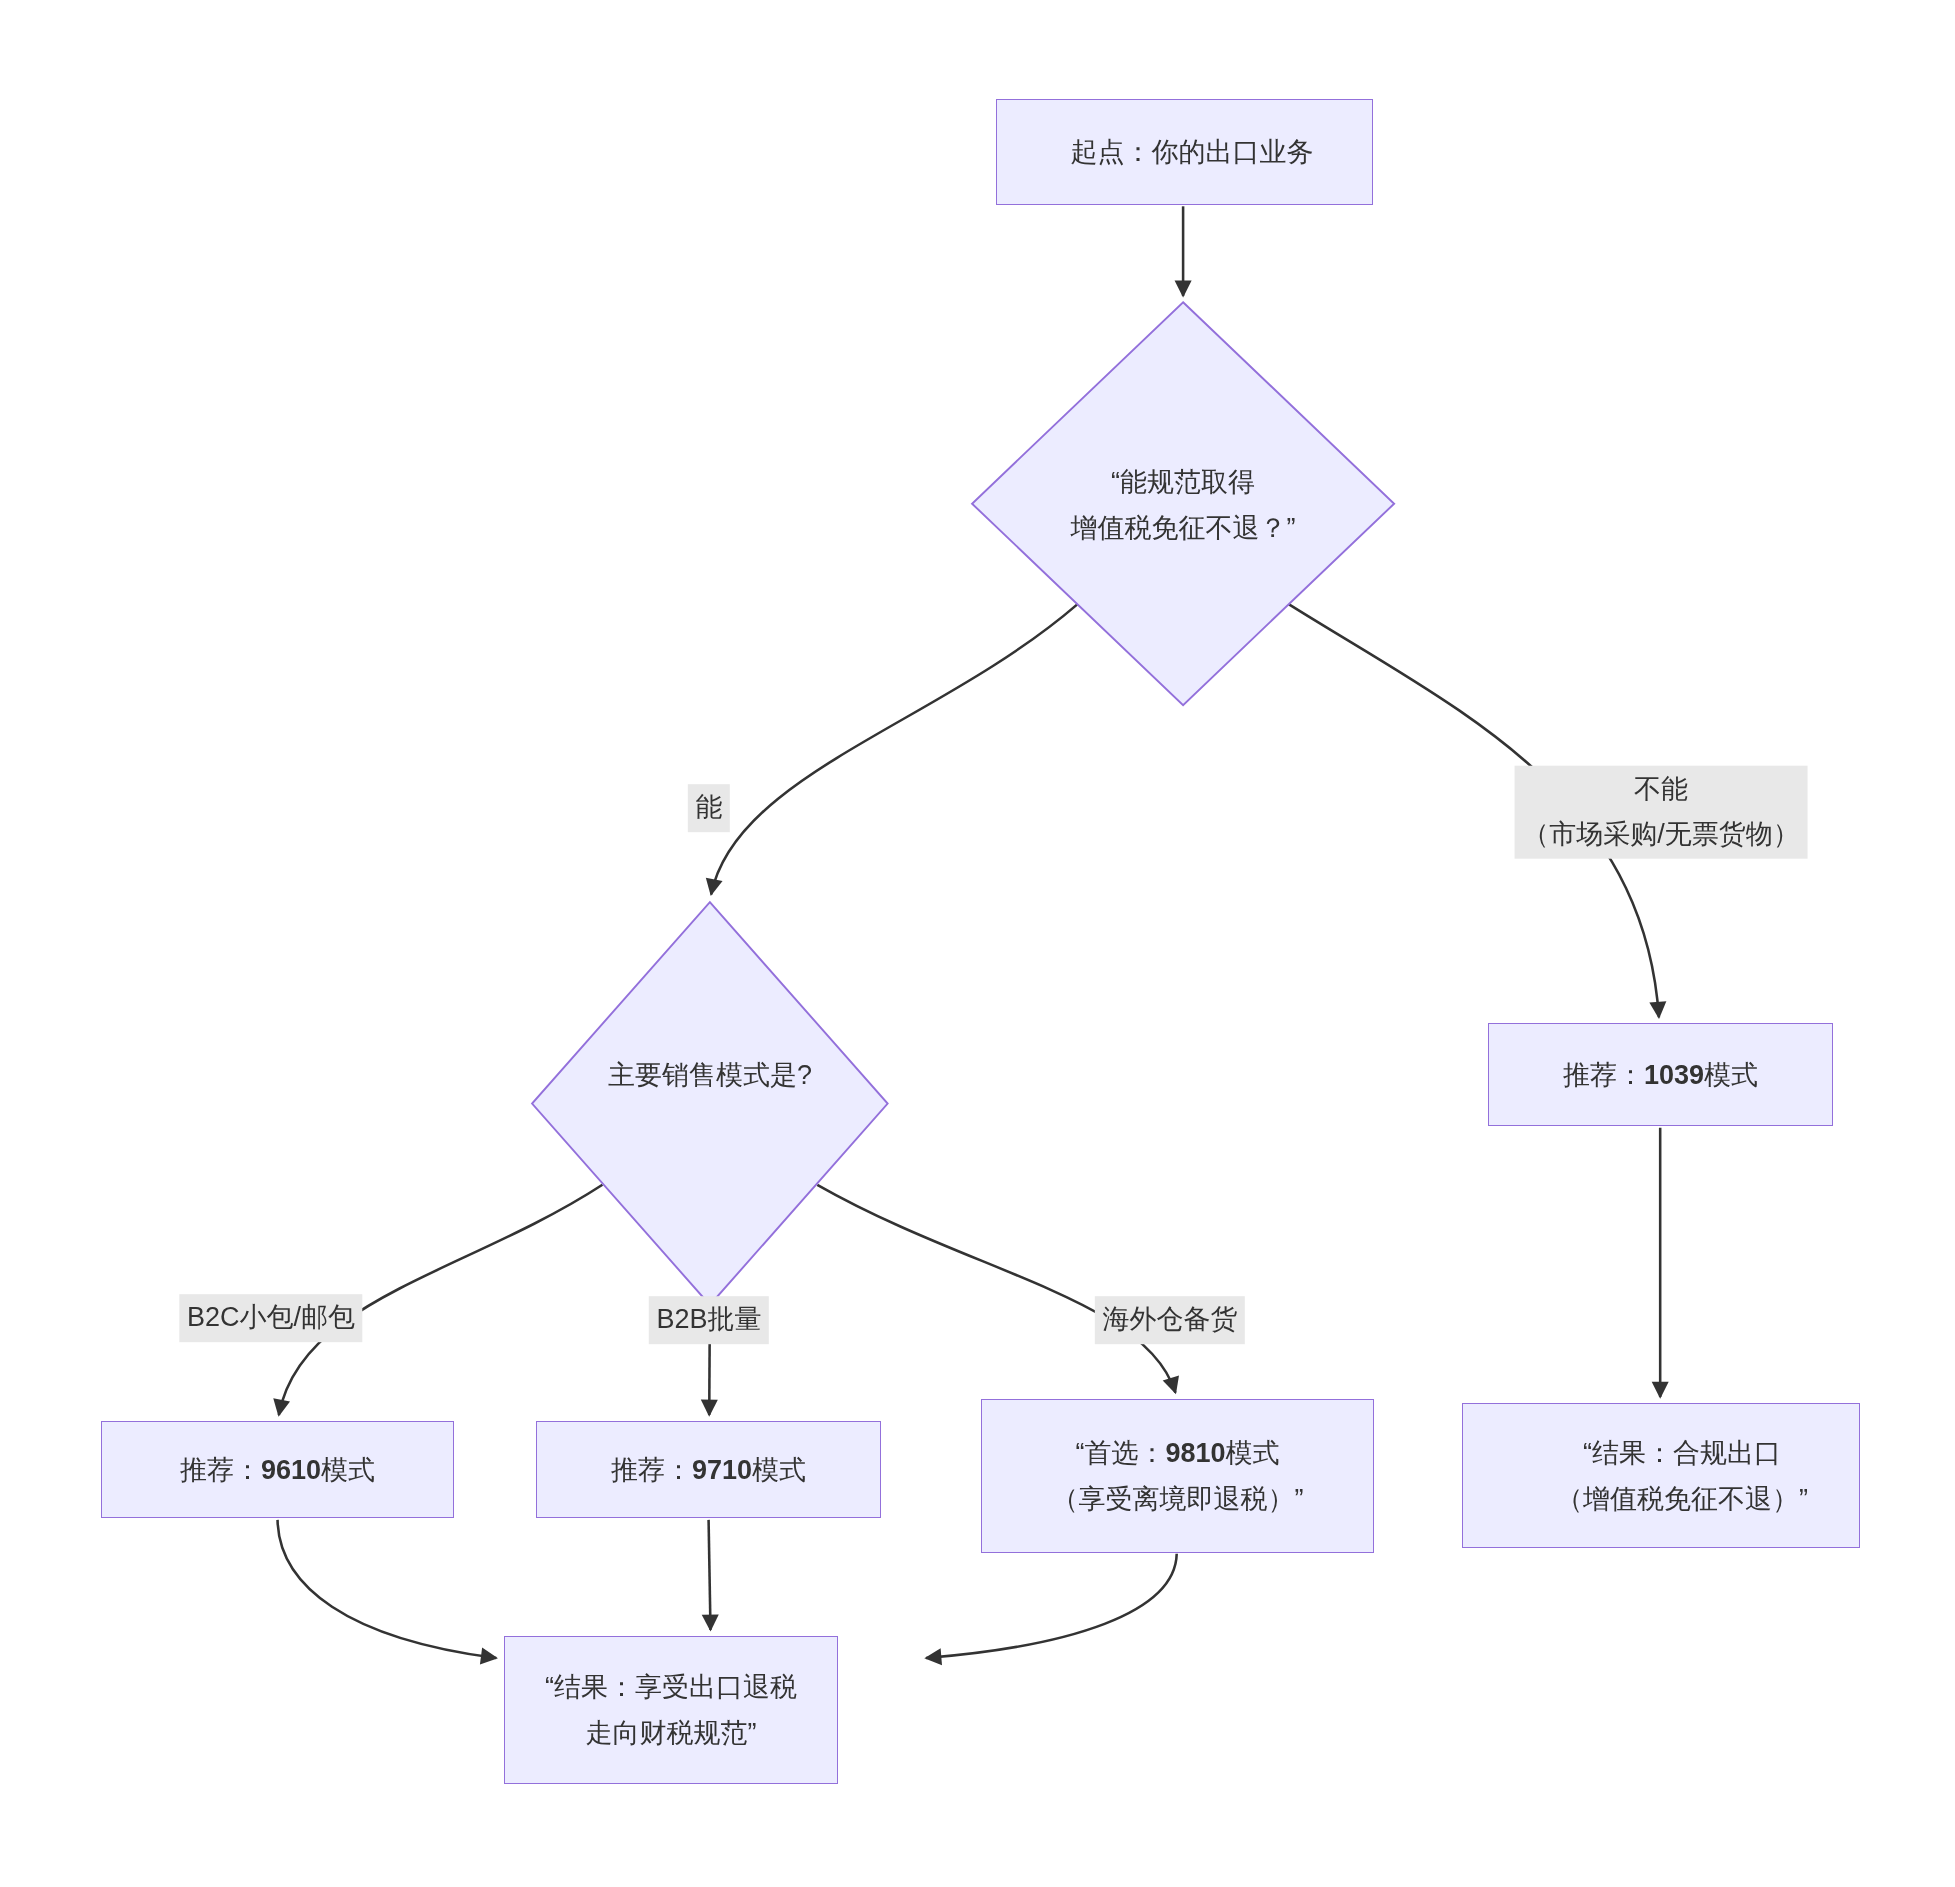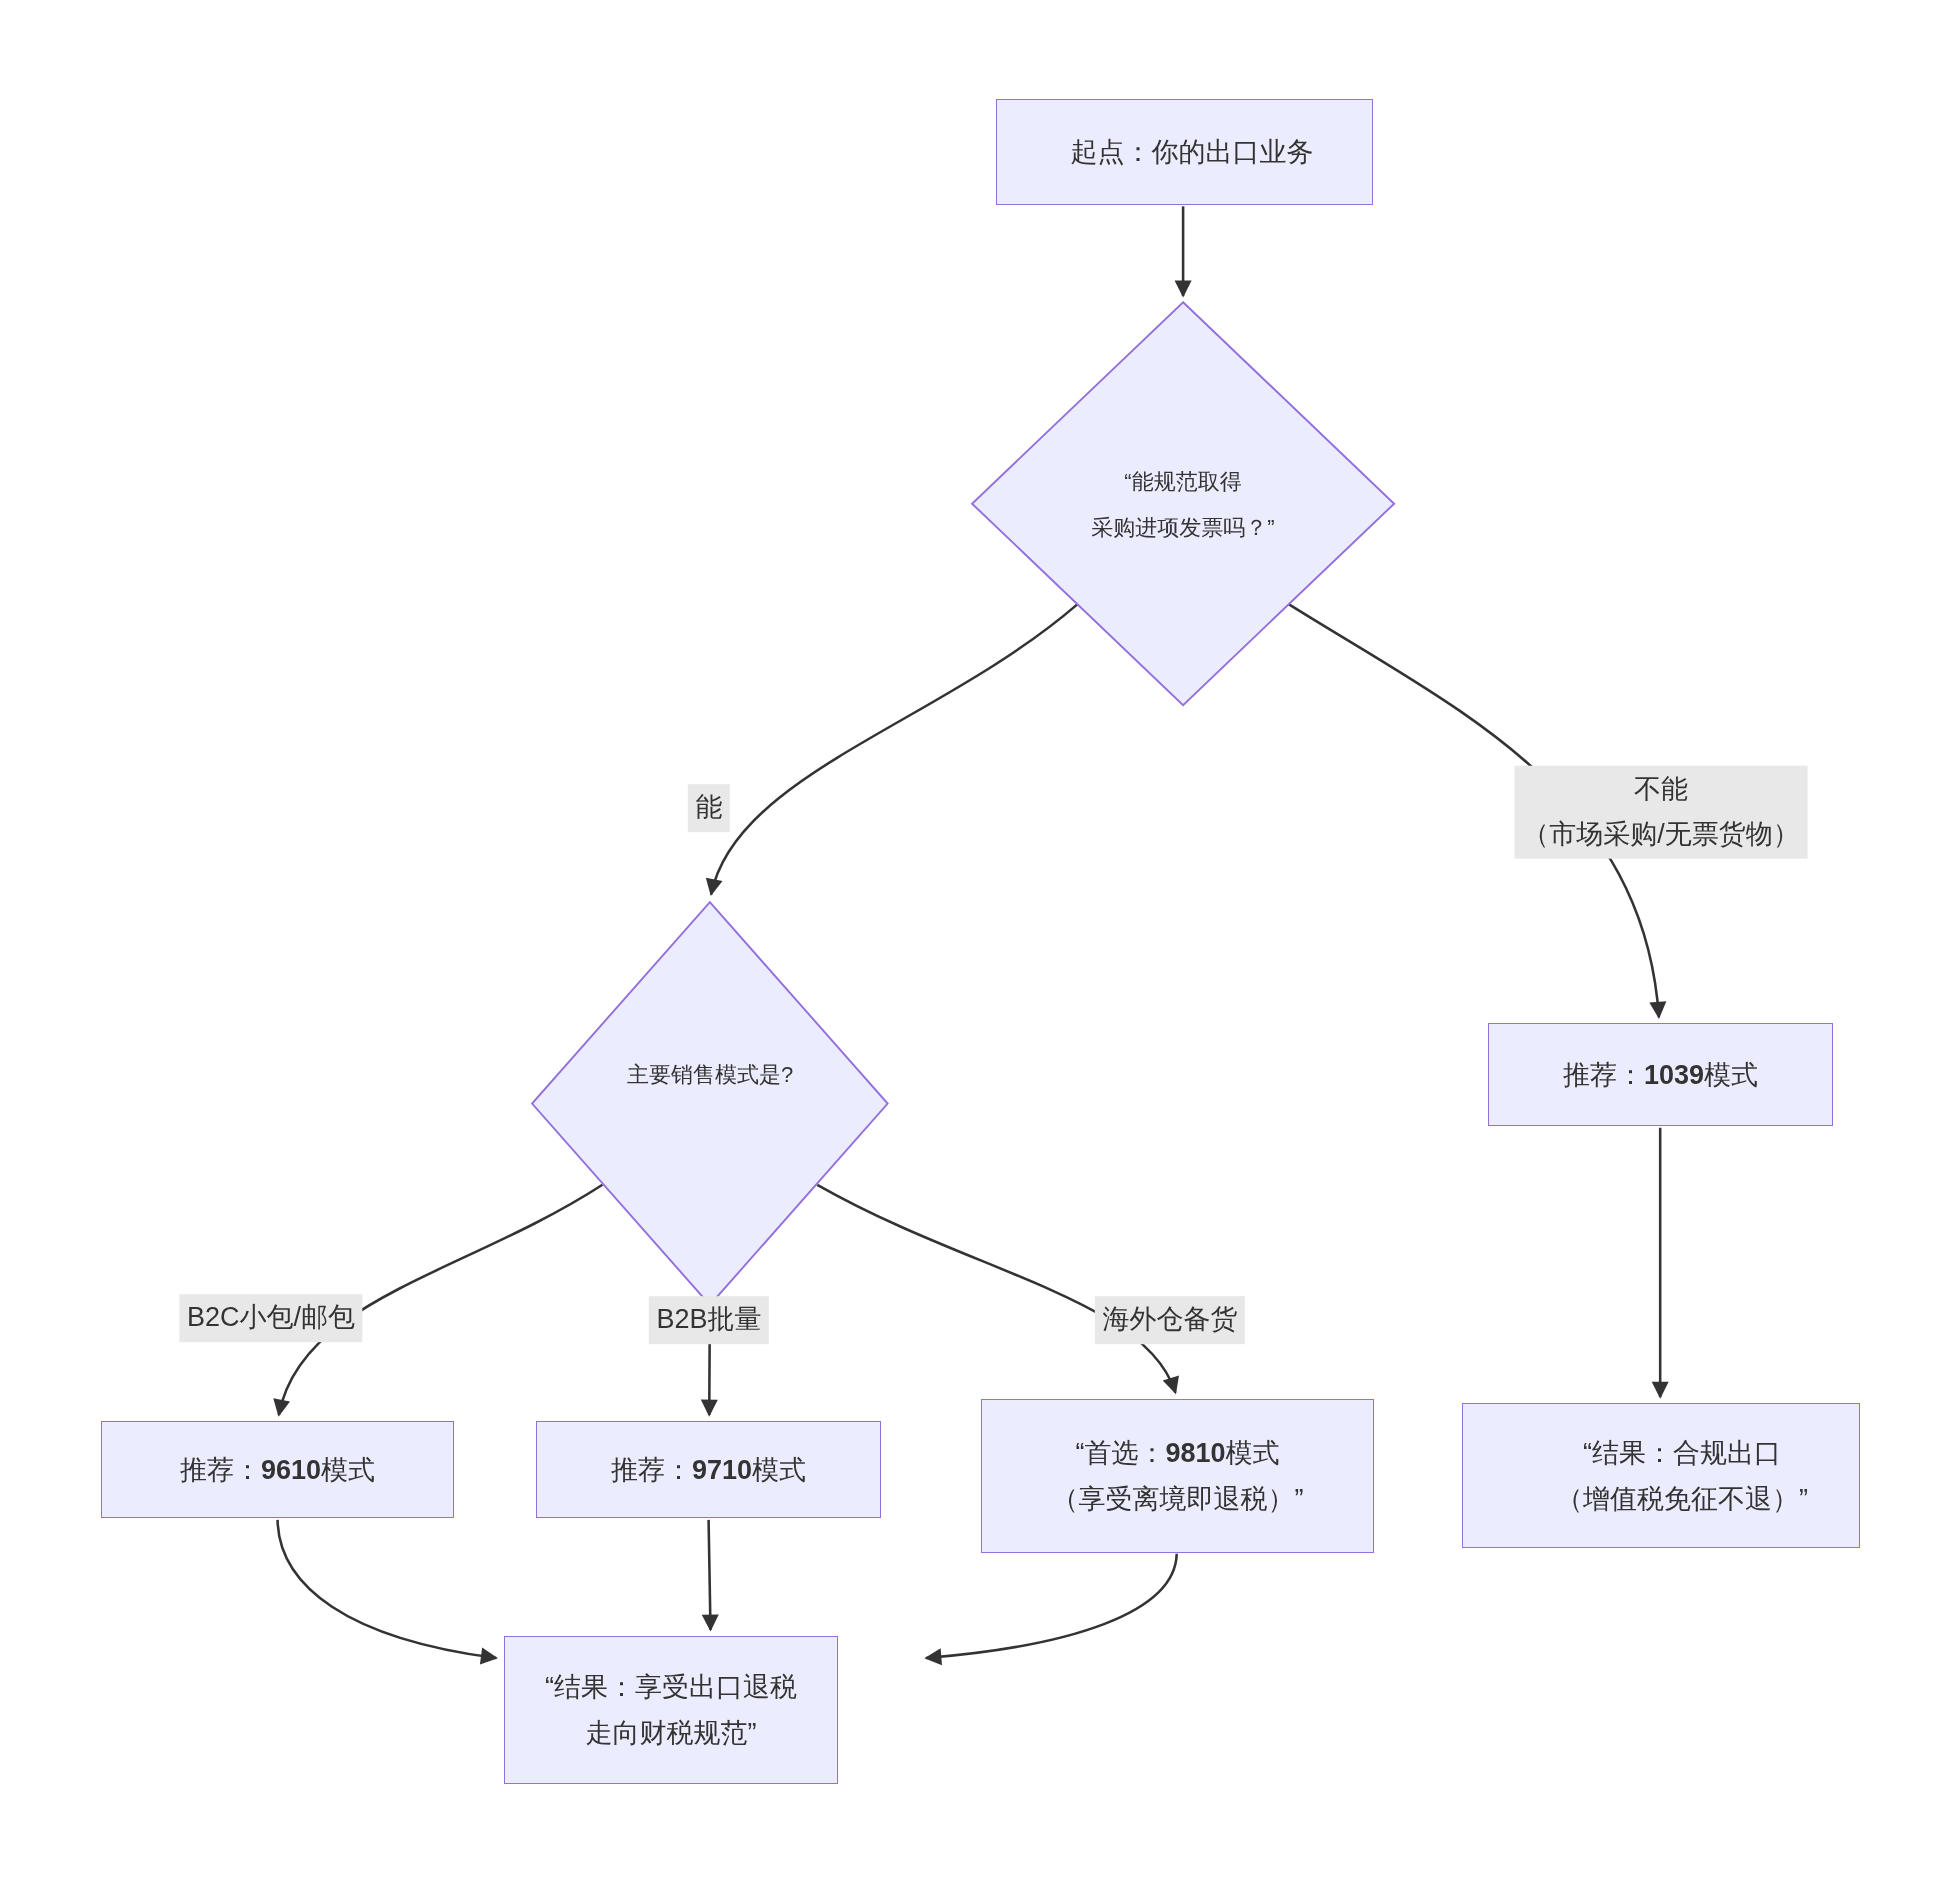--- a/index.html
+++ b/index.html
@@ -37,21 +37,21 @@
     color: var(--text-color, #333333);
   }
   .rect {
     background: var(--node-fill, #ECECFF);
     border: 1.9px solid var(--node-border, #9370DB);
   }
   .diamond-label {
     position: absolute;
     transform: translate(-50%, -50%);
     text-align: center;
-    font-size: 22px;
+    font-size: 27px;
     line-height: 46px;
     white-space: nowrap;
   }
   .edge-label {
     position: absolute;
     transform: translate(-50%, -50%);
     background: var(--label-bg, #e8e8e8);
     text-align: center;
     font-size: 27px;
     line-height: 45px;
@@ -113,21 +113,21 @@
     <div>（增值税免征不退）”</div>
   </div>
 
   <div class="node rect" style="left:504px; top:1636px; width:334px; height:148px;">
     <div>“结果：享受出口退税</div>
     <div>走向财税规范”</div>
   </div>
 
   <div class="diamond-label" style="left:1183px; top:505px;">
     <div>“能规范取得</div>
-    <div>采购进项发票吗？”</div>
+    <div>增值税免征不退？”</div>
   </div>
 
   <div class="diamond-label" style="left:710px; top:1075px;">
     <div>主要销售模式是?</div>
   </div>
 
   <div class="edge-label" style="left:709px; top:808px;">
     <div>能</div>
   </div>
 

